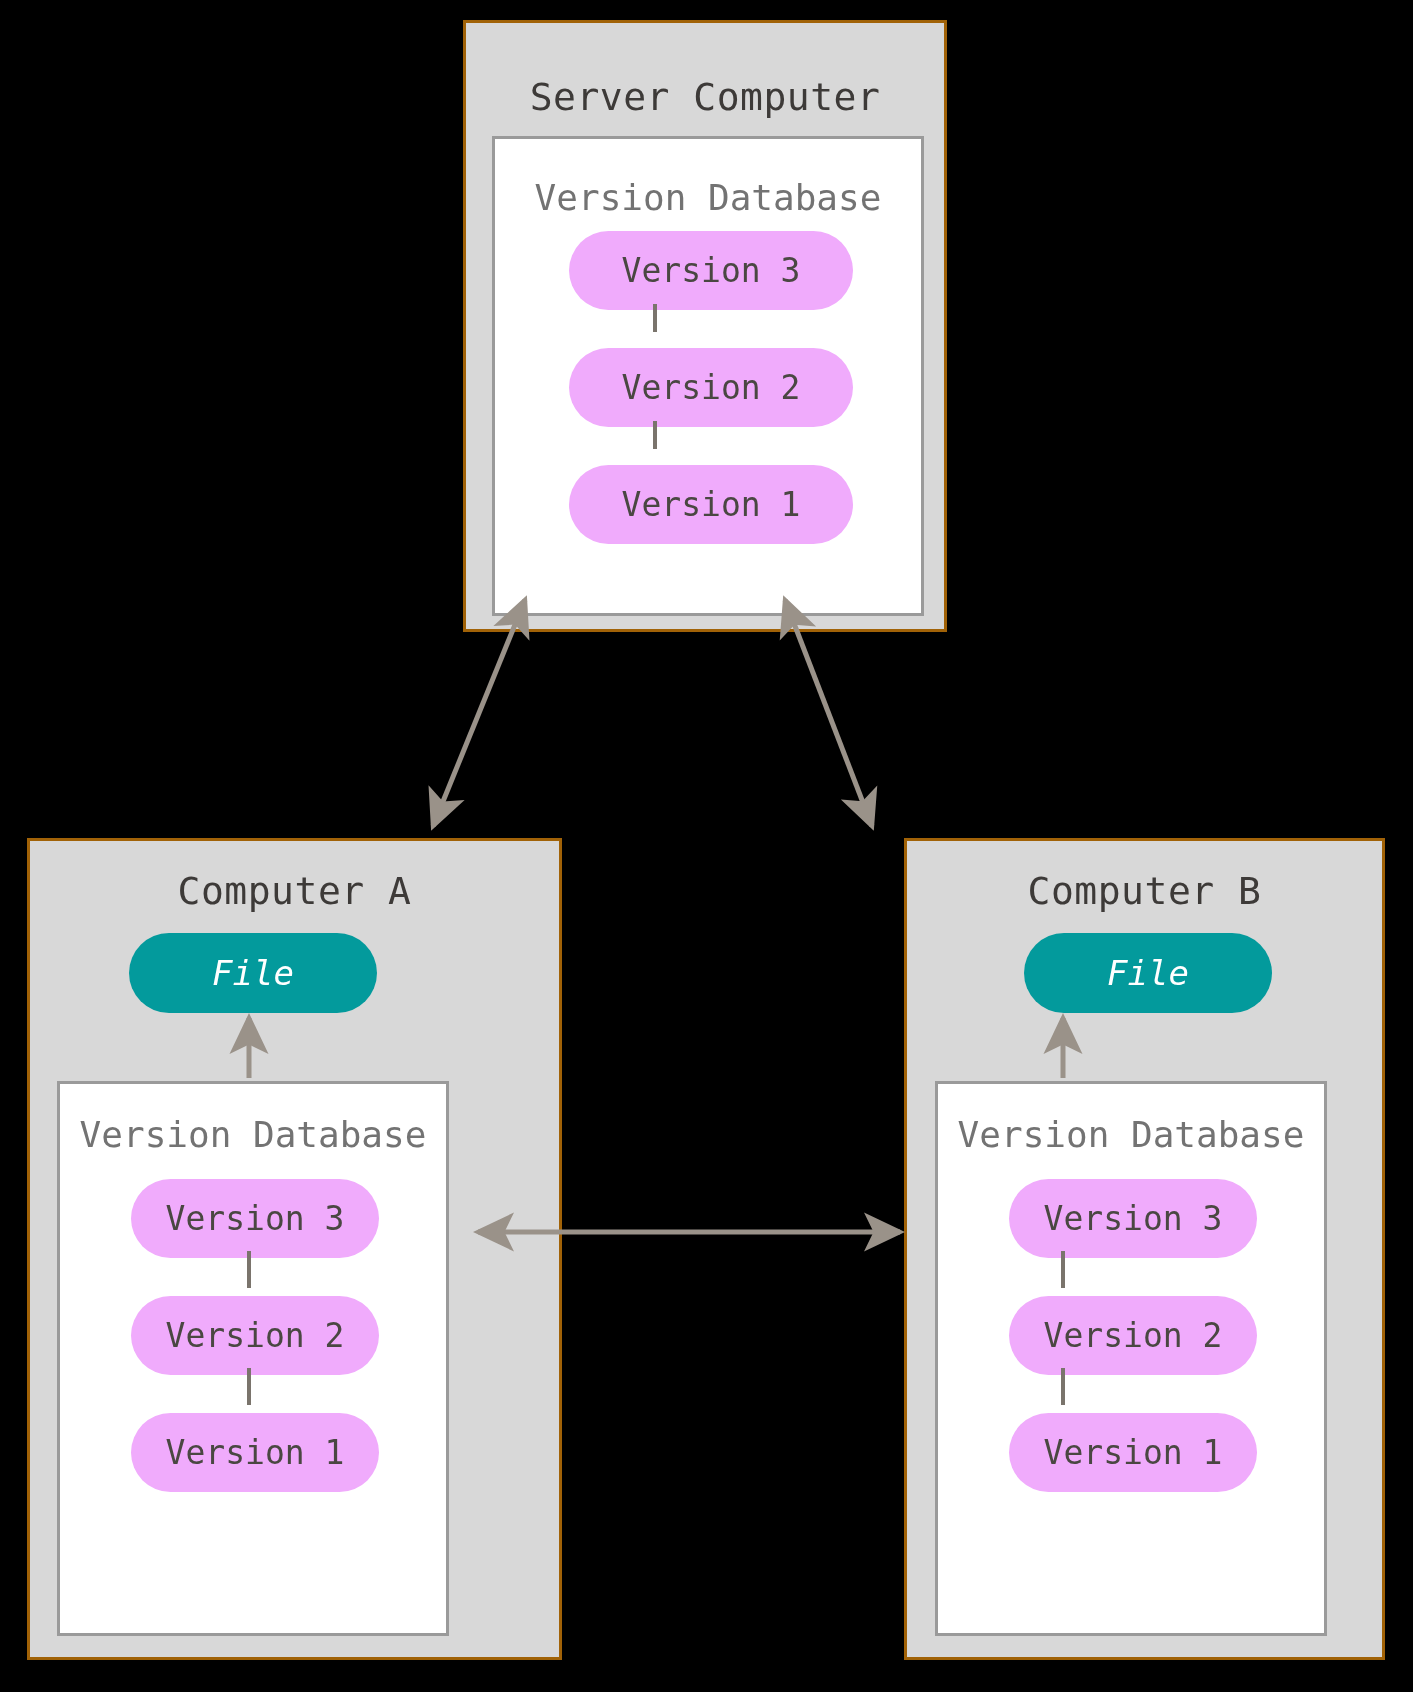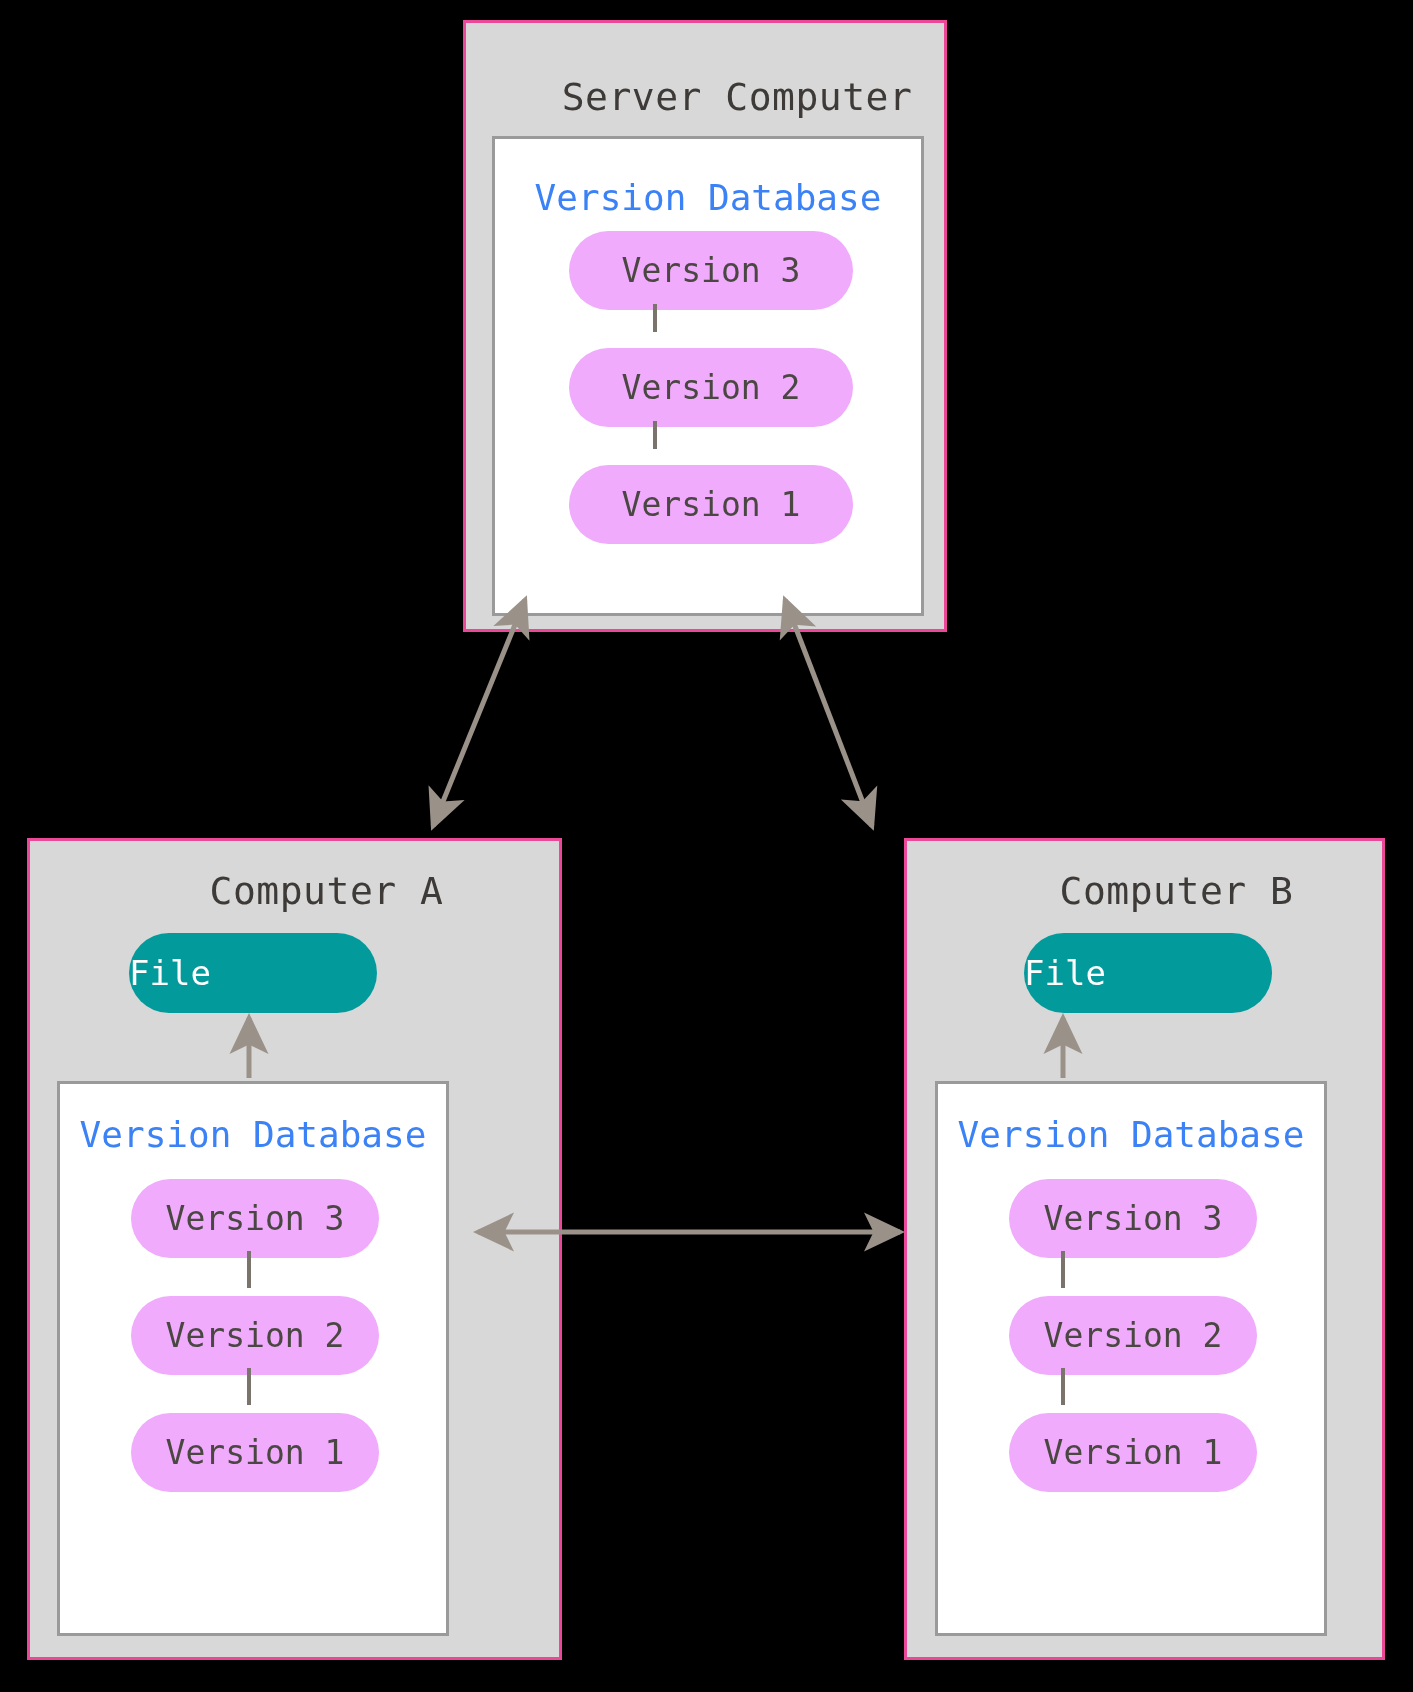--- a/index.html
+++ b/index.html
@@ -20,44 +20,43 @@
     position: absolute;
     left: 0;
     top: 0;
     width: 1413px;
     height: 1692px;
     pointer-events: none;
   }
   .panel {
     position: absolute;
     background: #D8D8D8;
-    border: 3px solid #ec4899;
+    border: 3px solid #a16207;
     box-sizing: border-box;
-    padding-left: 32px;
   }
   .innerbox {
     position: absolute;
     background: #FFFFFF;
     border: 3px solid #9A9A9A;
     box-sizing: border-box;
   }
   .title {
     position: absolute;
     width: 100%;
     text-align: center;
     color: #3D3A38;
     font-size: 38px;
     letter-spacing: 0.5px;
     white-space: nowrap;
   }
   .dbtitle {
     position: absolute;
     width: 100%;
     text-align: center;
-    color: #3b82f6;
+    color: #737373;
     font-size: 36px;
     white-space: nowrap;
   }
   .pill {
     position: absolute;
     background: #f0abfc;
     color: #4A4742;
     border-radius: 999px;
     display: flex;
     align-items: center;
@@ -66,24 +65,25 @@
     box-sizing: border-box;
     white-space: nowrap;
   }
   .pill-file {
     position: absolute;
     background: #039A9C;
     color: #FFFFFF;
     border-radius: 999px;
     display: flex;
     align-items: center;
-    justify-content: flex-start;
+    justify-content: center;
     font-size: 34px;
     box-sizing: border-box;
     white-space: nowrap;
+    font-style: italic;
   }
 </style>
 </head>
 <body>
 
 <div id="canvas">
 
   <div class="panel" style="left:463px; top:20px; width:484px; height:612px;">
     <div class="title" style="top:52px;">Server Computer</div>
 

